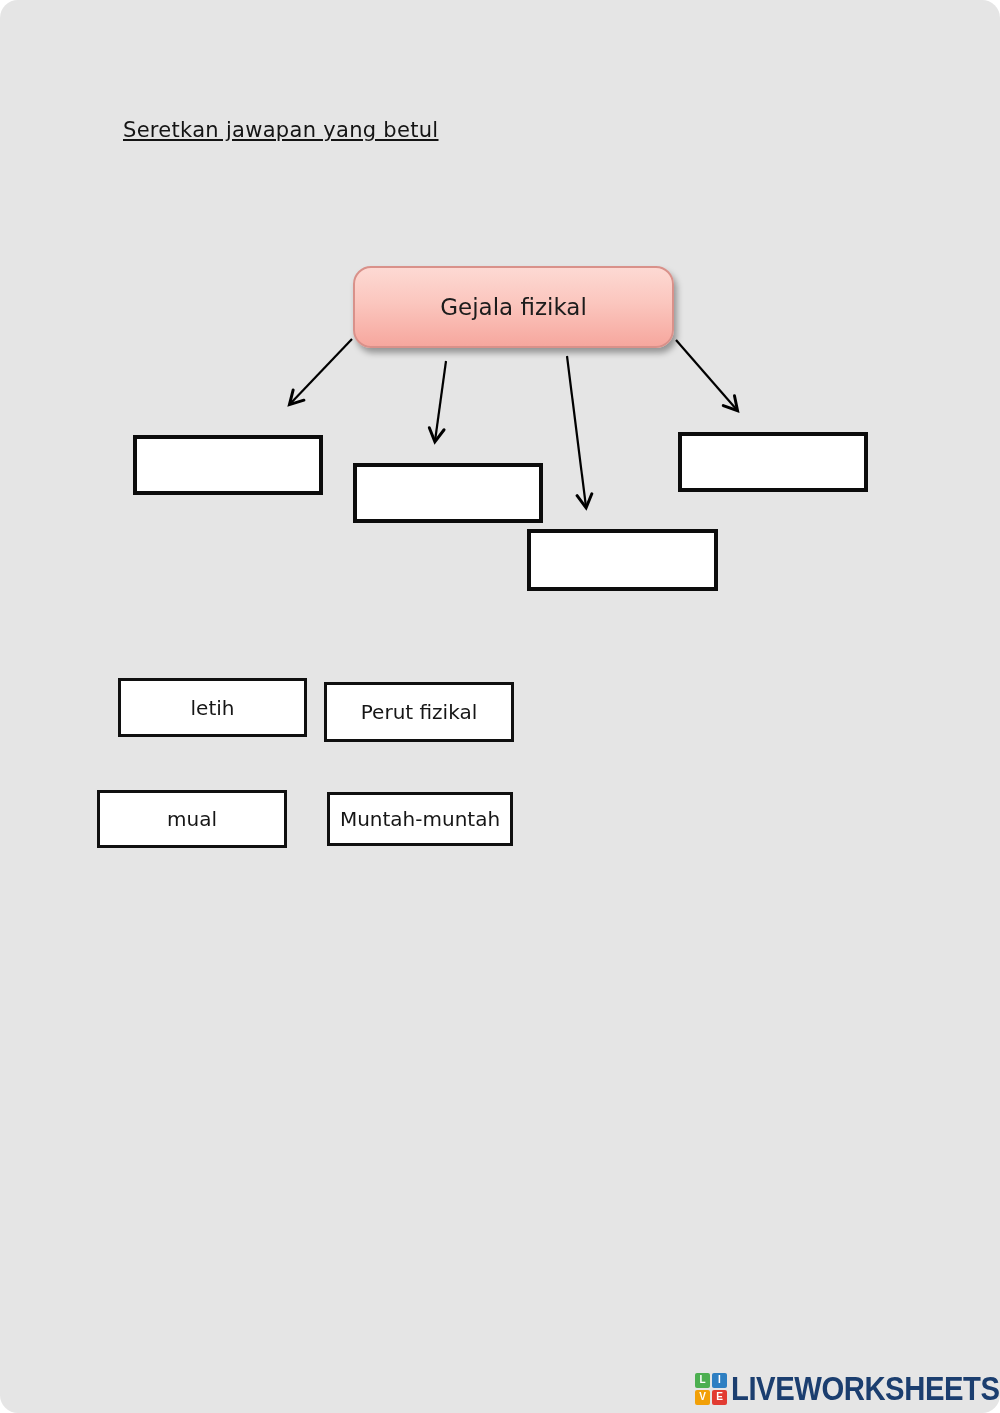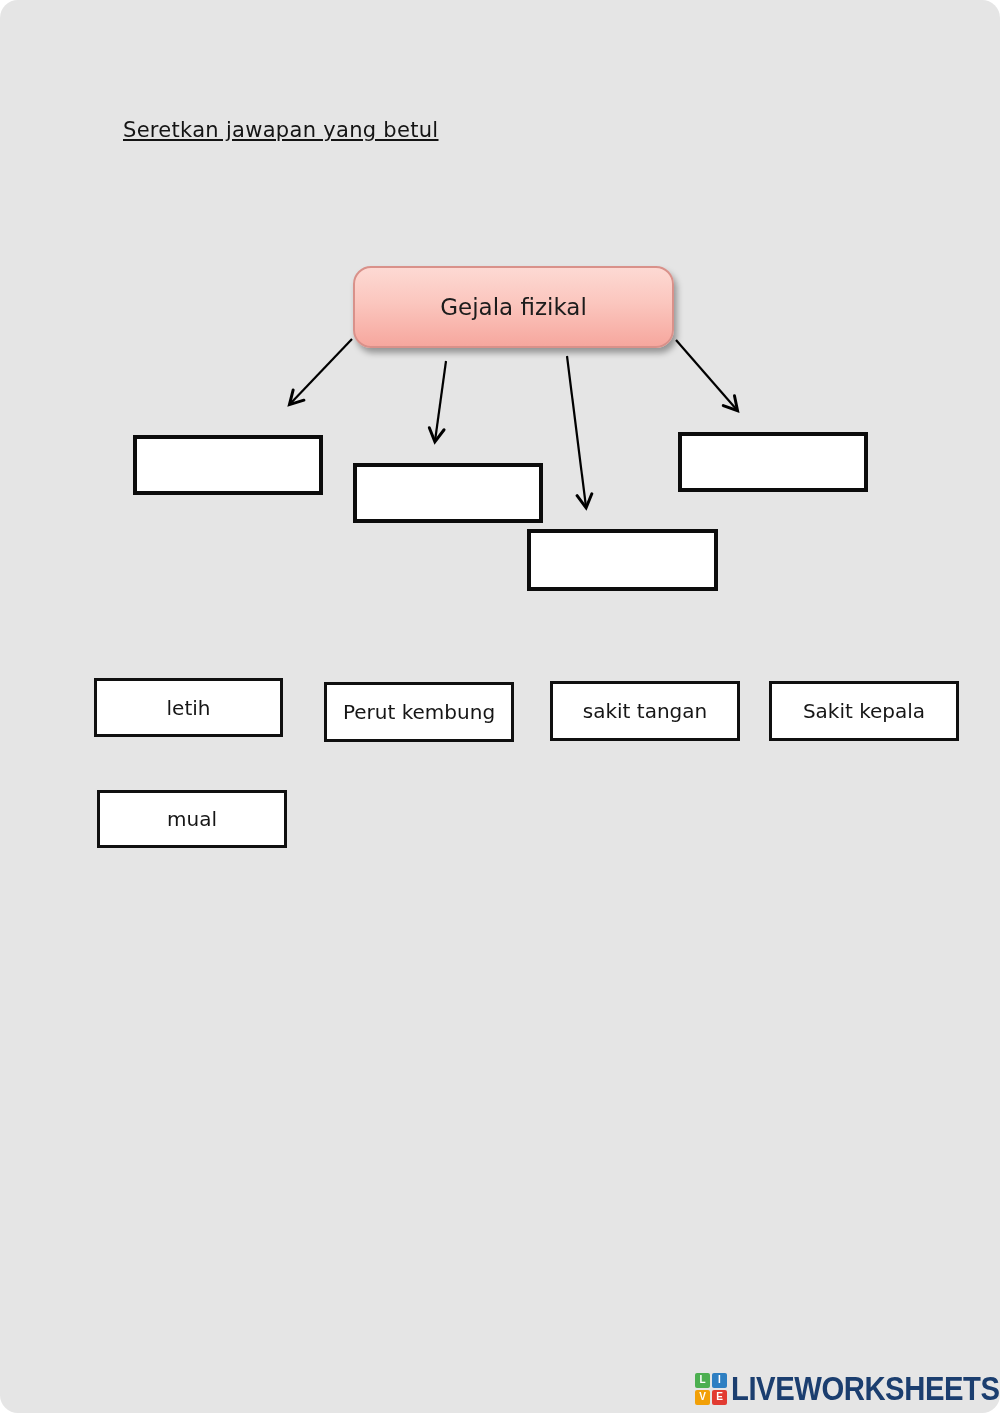--- a/index.html
+++ b/index.html
@@ -38,21 +38,21 @@
   .drop-1 { left:133px; top:435px; width:190px; height:60px; }
   .drop-2 { left:353px; top:463px; width:190px; height:60px; }
   .drop-3 { left:527px; top:529px; width:191px; height:62px; }
   .drop-4 { left:678px; top:432px; width:190px; height:60px; }
   .answer {
     position:absolute; box-sizing:border-box;
     border:3px solid #101010; background:#ffffff;
     display:flex; align-items:center; justify-content:center;
     font-size:20px; color:#161616; cursor:grab;
   }
-  .ans-1 { left:94px; top:678px; width:189px; height:59px; }
+  .ans-1 { left:118px; top:678px; width:189px; height:59px; }
   .ans-2 { left:324px; top:682px; width:190px; height:60px; }
   .ans-3 { left:550px; top:681px; width:190px; height:60px; }
   .ans-4 { left:769px; top:681px; width:190px; height:60px; }
   .ans-5 { left:97px;  top:790px; width:190px; height:58px;text-align:center; }
   .ans-6 { left:327px; top:792px; width:186px; height:54px; }
   .logo {
     position:absolute; left:695px; top:1369px;
     display:flex; align-items:center; gap:4px; text-decoration:none;
   }
   .logo-grid {
@@ -93,24 +93,23 @@
     <line x1="567" y1="356" x2="586" y2="507" stroke="#000" stroke-width="2.2" marker-end="url(#ah)"></line>
     <line x1="676" y1="340" x2="737" y2="410" stroke="#000" stroke-width="2.2" marker-end="url(#ah)"></line>
   </svg>
 
   <div class="drop-box drop-1"></div>
   <div class="drop-box drop-2"></div>
   <div class="drop-box drop-3"></div>
   <div class="drop-box drop-4"></div>
 
   <div class="answer ans-1">letih</div>
-  <div class="answer ans-2">Perut kembung</div>
-  <div class="answer ans-3">sakit tangan</div>
-  <div class="answer ans-4">Sakit kepala</div>
+  <div class="answer ans-2">Perut fizikal</div>
   <div class="answer ans-5">mual</div>
+  <div class="answer ans-6">Muntah-muntah</div>
 
   <div class="logo">
     <div class="logo-grid">
       <span class="logo-tile" style="background-color: rgb(76, 175, 80);">L</span>
       <span class="logo-tile" style="background-color: rgb(46, 127, 194);">I</span>
       <span class="logo-tile" style="background-color: rgb(242, 160, 7);">V</span>
       <span class="logo-tile" style="background-color: rgb(226, 59, 50);">E</span>
     </div>
     <span class="logo-word">LIVEWORKSHEETS</span>
   </div>

